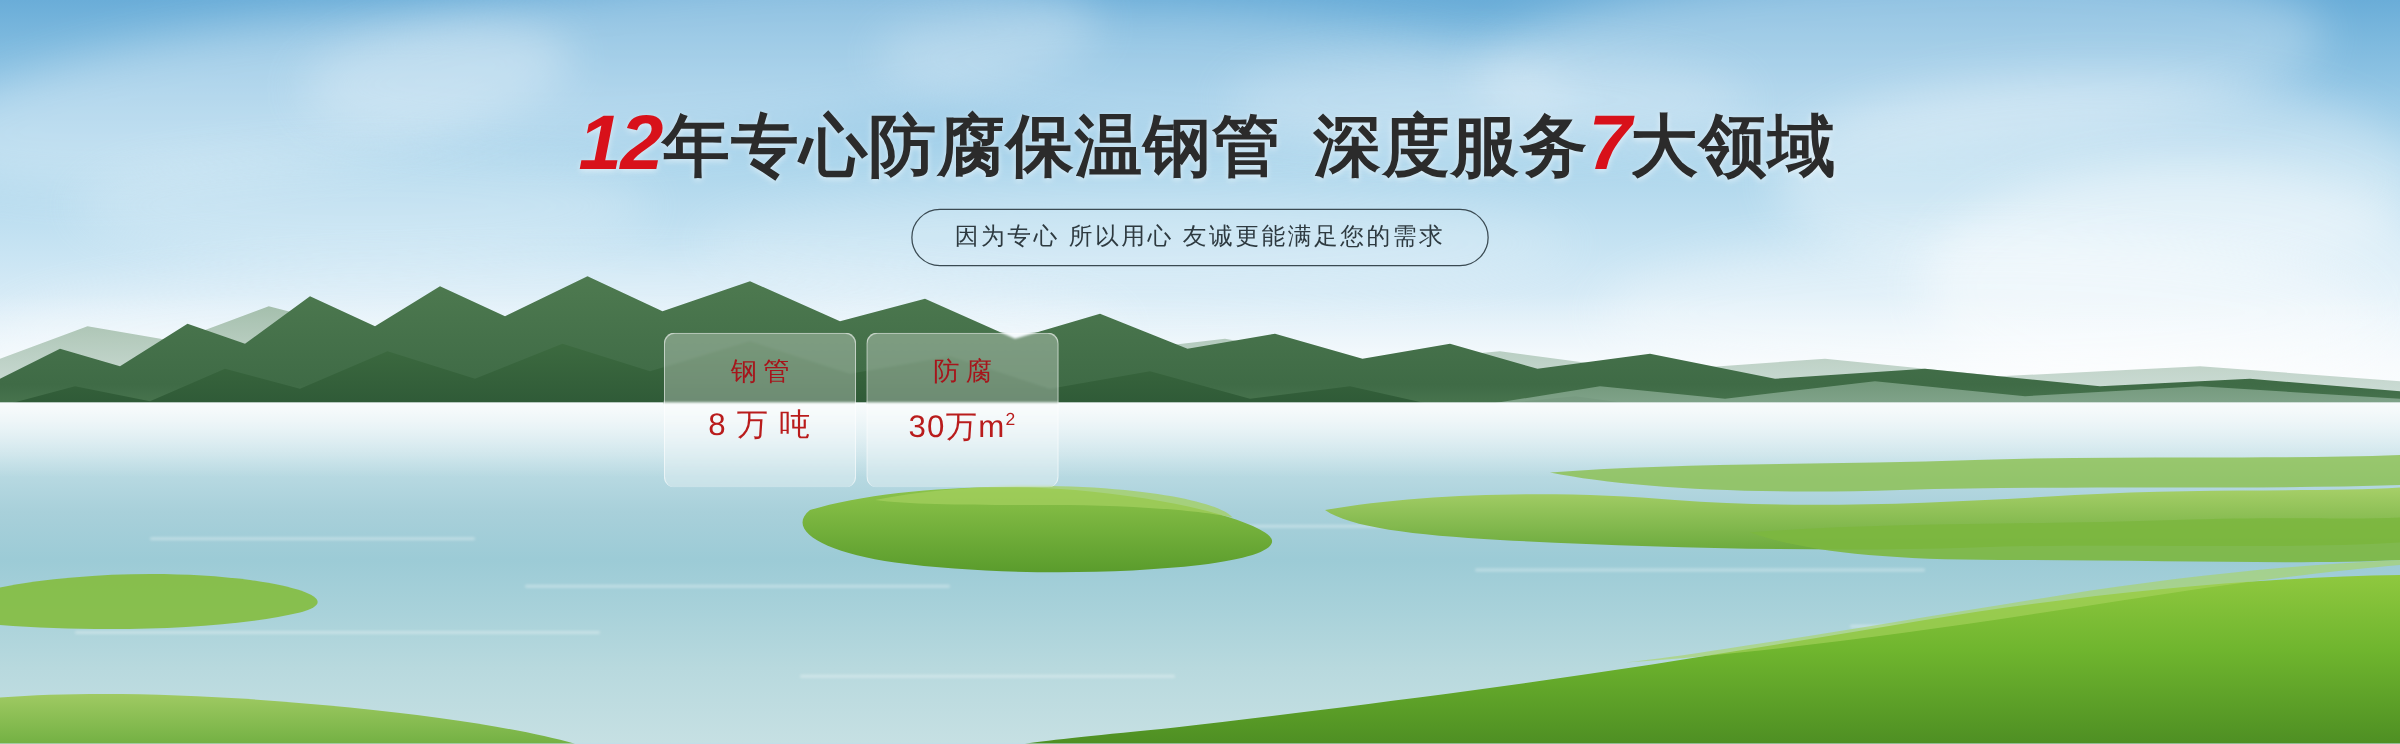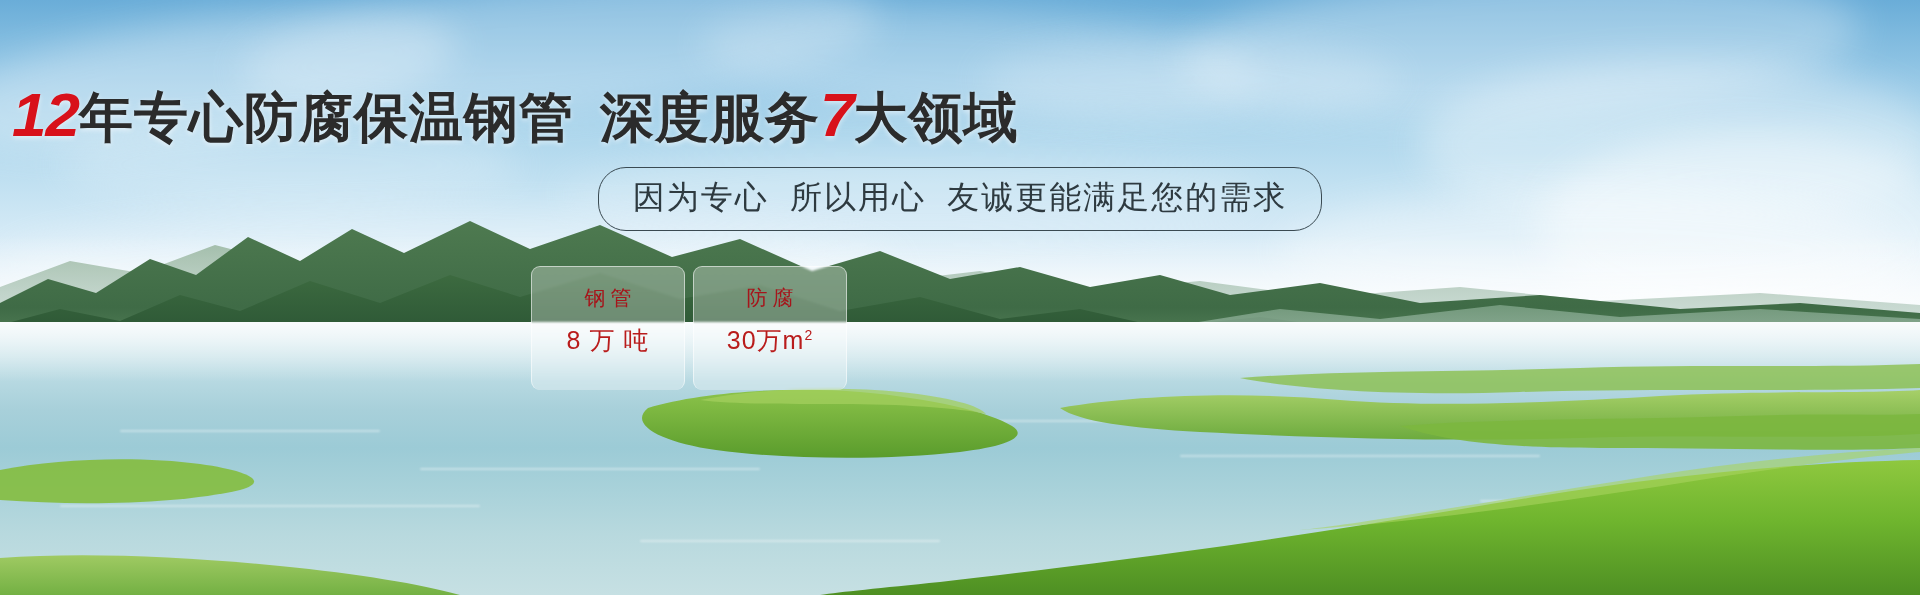--- a/index.html
+++ b/index.html
@@ -87,21 +87,21 @@
   }
 
   
   .land { position:absolute; left:0; top:330px; width:1920px; height:265px; }
   .land svg { display:block; }
 
   
   .headline {
     position:absolute;
     left:0; top:84px; width:1920px;
-    text-align:left;
+    text-align:center;
     white-space:nowrap;
     font-size:54px;
     font-weight:bold;
     letter-spacing:1px;
     line-height:1;
     color:#2b2b2b;
     text-shadow:0 2px 5px rgba(255,255,255,.55);
     padding-left:12px;
   }
   .headline .num {
@@ -115,26 +115,25 @@
 
   .subtitle-wrap {
     position:absolute;
     left:0; top:167px; width:1920px;
     display:flex; justify-content:center;
   }
   .subtitle {
     border:1.6px solid #3a4a52;
     border-radius:28px;
     padding:8px 34px 10px 34px;
-    font-size:32px;
+    font-size:19px;
     color:#2e3a40;
     letter-spacing:2px;
     white-space:nowrap;
     background:rgba(255,255,255,0.04);
-    font-family:Liberation Mono, monospace;
   }
 
   
   .cards {
     position:absolute;
     left:531px; top:266px;
     display:flex;
     gap:8px;
   }
   .card {

